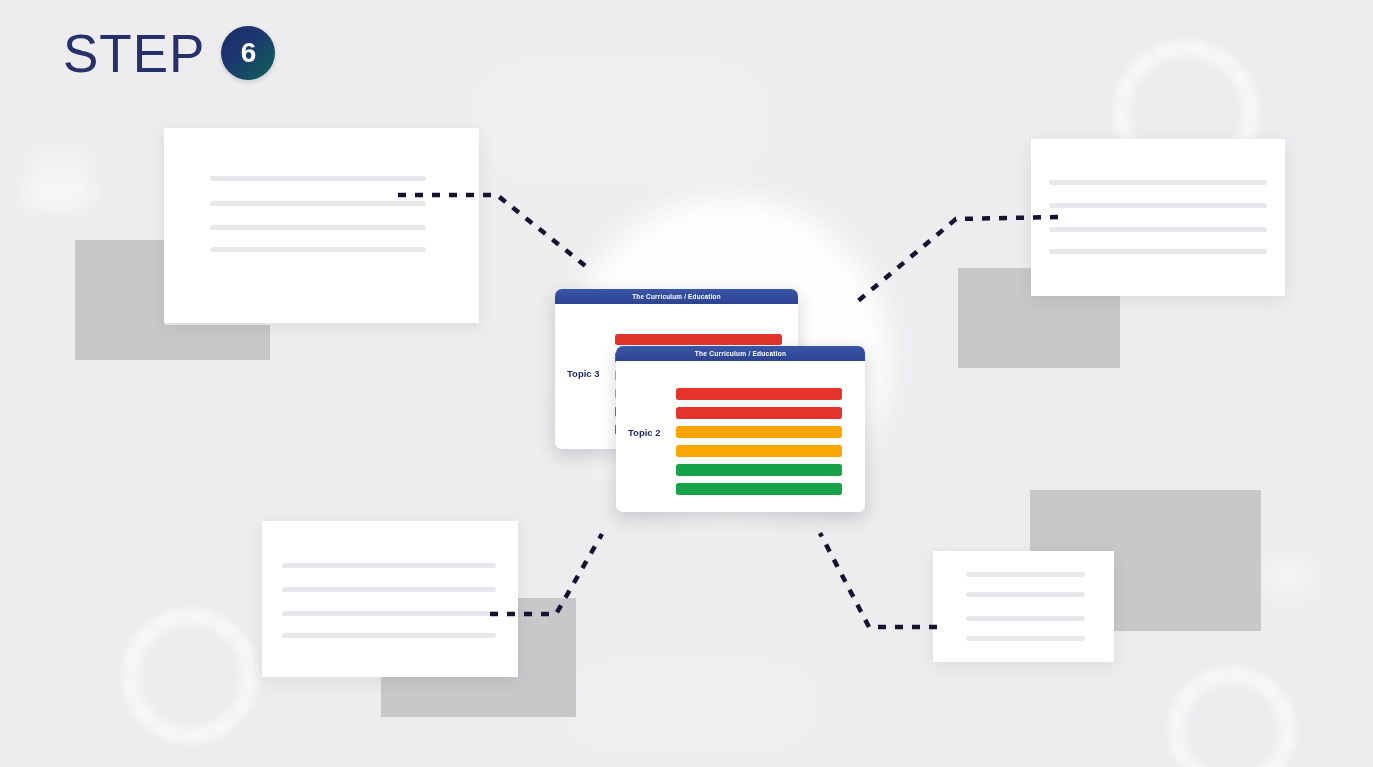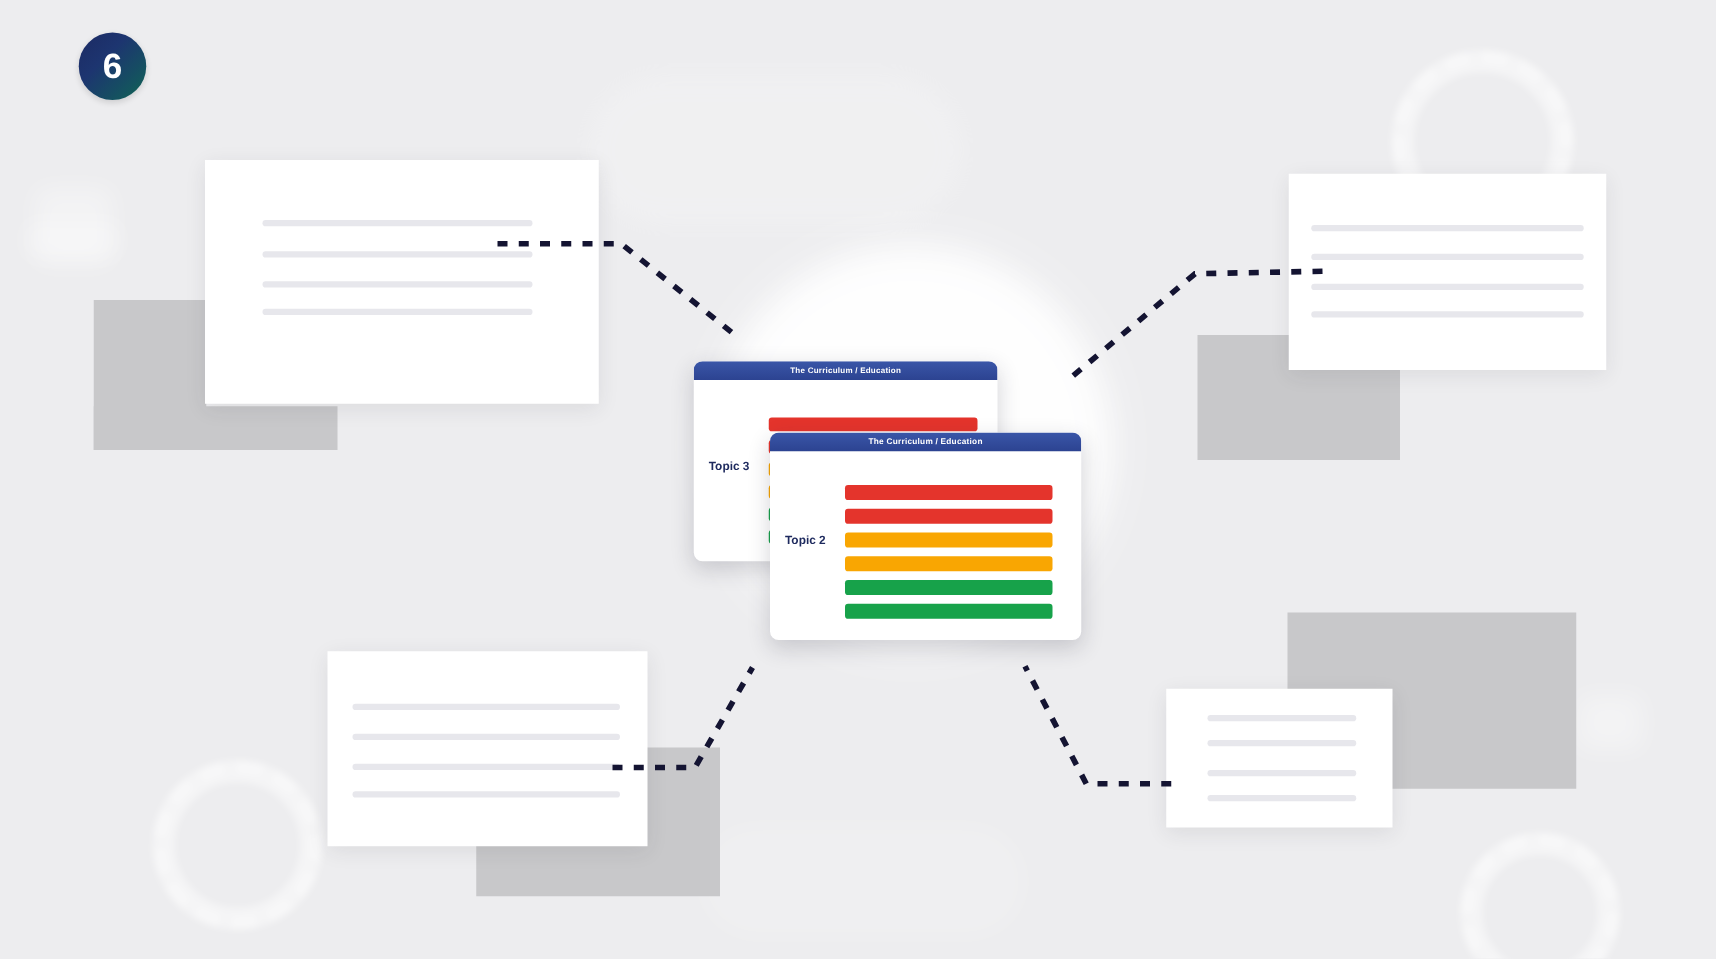--- a/index.html
+++ b/index.html
@@ -177,20 +177,21 @@
     <div class="blob" style="left:560px; top:660px; width:260px; height:90px; border-radius:50px; opacity:0.45;"></div>
   </div>
 
   <div class="gray-rect" style="left:75px; top:240px; width:90px; height:120px;"></div>
   <div class="gray-rect" style="left:75px; top:325px; width:195px; height:35px;"></div>
   <div class="gray-rect" style="left:958px; top:268px; width:162px; height:100px;"></div>
   <div class="gray-rect" style="left:381px; top:598px; width:195px; height:119px;"></div>
   <div class="gray-rect" style="left:1030px; top:490px; width:231px; height:141px;"></div>
 
   <div class="step-head" style="left:63px; top:26px;">
+    <div class="step-word">STEP</div>
     <div class="step-badge">
       <span>6</span>
     </div>
   </div>
 
   <div class="doc-card" style="left:164px; top:128px; width:315px; height:195px;">
     <div class="doc-line" style="left:46px; top:48px; width:216px;"></div>
     <div class="doc-line" style="left:46px; top:73px; width:216px;"></div>
     <div class="doc-line" style="left:46px; top:97px; width:216px;"></div>
     <div class="doc-line" style="left:46px; top:119px; width:216px;"></div>

